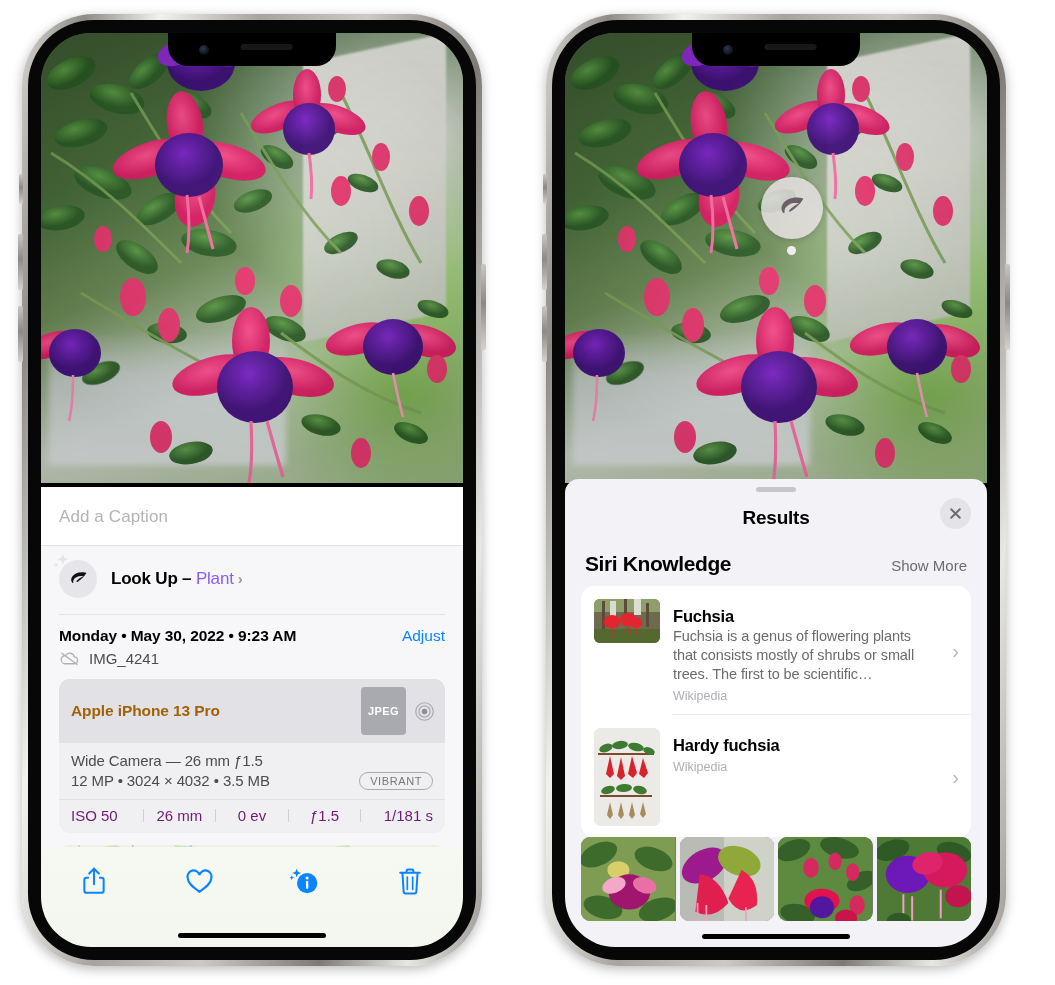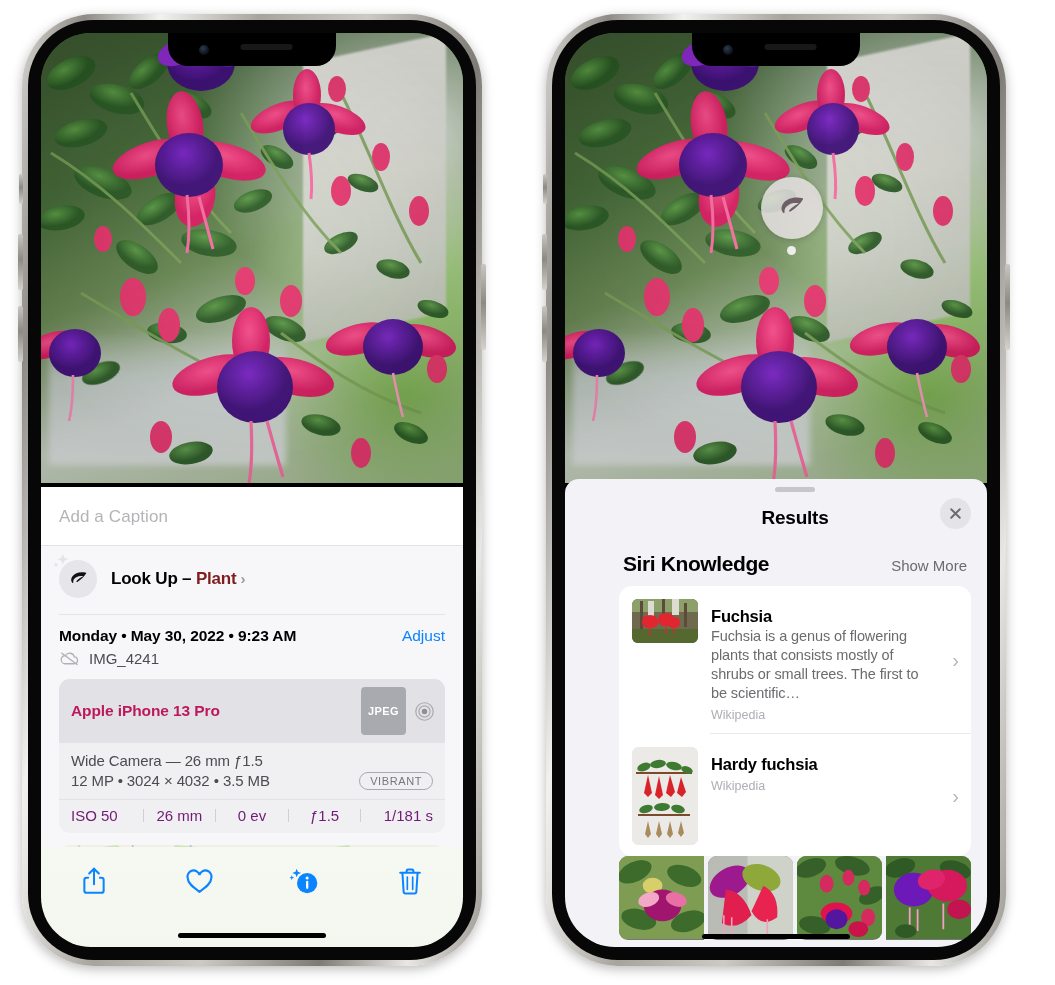--- a/index.html
+++ b/index.html
@@ -61,35 +61,35 @@
   
   .sheet{position:absolute;left:0;right:0;bottom:0;background:#fff;}
   .caption{padding:20px 18px 18px 18px;font-size:17px;color:#b4b4b8;letter-spacing:.1px;}
   .sep{height:1px;background:#e2e2e6;}
 
   .lookup{display:flex;align-items:center;gap:14px;padding:14px 18px 16px 18px;background:#f7f7fa;}
   .leafchip{position:relative;width:38px;height:38px;border-radius:50%;background:#e6e6ea;
             display:flex;align-items:center;justify-content:center;flex:none;}
   .spark{position:absolute;left:-9px;top:-9px;width:22px;height:22px;color:#e4e4e8;}
   .lookup-txt{font-size:17px;color:#000;font-weight:700;letter-spacing:-.2px;}
-  .lookup-txt .sub{font-weight:700;color:#7f1d1d;}
+  .lookup-txt .sub{font-weight:400;color:#8b5cf6;}
   .chev-s{color:#9b9ba0;font-size:15px;margin-left:4px;}
 
   .metaArea{background:#f7f7fa;padding:0 18px 10px 18px;}
   .hr-in{height:1px;background:#e4e4e8;margin:0 0 12px 0;}
   .dateRow{display:flex;align-items:baseline;justify-content:space-between;}
   .dateTxt{font-size:15.5px;font-weight:700;color:#000;letter-spacing:-.1px;}
   .adjust{font-size:15.5px;color:#0a84ff;}
   .fileRow{display:flex;align-items:center;gap:9px;margin-top:5px;}
   .fileTxt{font-size:15px;color:#4c4c50;}
 
   .card{margin:12px 0 0 0;border-radius:11px;overflow:hidden;background:#f0f0f3;}
   .card .hdr{display:flex;align-items:center;justify-content:space-between;
              padding:8px 10px 8px 12px;background:#e2e2e6;}
-  .card .hdr .name{font-size:15.5px;font-weight:700;color:#be185d;letter-spacing:-.1px;}
+  .card .hdr .name{font-size:15.5px;font-weight:700;color:#a16207;letter-spacing:-.1px;}
   .badges{display:flex;align-items:center;gap:8px;}
   .pill{background:#a9a9b0;color:#fff;font-size:11px;font-weight:700;letter-spacing:.4px;
         padding:18px 7px;border-radius:4px;}
   .card .body{padding:9px 12px 9px 12px;}
   .body .l1{font-size:15px;color:#4c4c50;letter-spacing:-.1px;}
   .body .l2row{display:flex;justify-content:space-between;margin-top:3px;}
   .body .l2{font-size:15px;color:#4c4c50;letter-spacing:-.1px;}
   .vib{border:1px solid #a9a9b0;color:#76767c;font-size:11px;letter-spacing:.6px;
        padding:2px 10px;border-radius:10px;}
   .exif{display:flex;align-items:center;padding:7px 12px 9px 12px;border-top:1px solid #e2e2e6;}
@@ -107,21 +107,21 @@
 
   .toolbar{position:absolute;left:0;right:0;bottom:0;height:86px;
            background:linear-gradient(180deg,#f6f8f2 0%,#f4f7f0 100%);
            display:flex;align-items:flex-start;justify-content:space-around;padding-top:14px;}
   .tb{width:46px;height:40px;display:flex;align-items:center;justify-content:center;position:relative;}
   .homebar{position:absolute;left:50%;transform:translateX(-50%);bottom:9px;
            width:148px;height:5px;border-radius:3px;background:#000;}
 
   
   .rsheet{position:absolute;left:0;right:0;bottom:0;background:#f2f2f7;
-          border-radius:14px 14px 0 0;overflow:hidden;padding-left:38px;}
+          border-radius:14px 14px 0 0;overflow:hidden;}
   .grabber{width:40px;height:5px;border-radius:3px;background:#c6c6cc;margin:8px auto 0 auto;}
   .rhead{position:relative;height:52px;display:flex;align-items:center;justify-content:center;}
   .rtitle{font-size:19px;font-weight:700;color:#000;letter-spacing:-.2px;}
   .closeb{position:absolute;right:16px;top:6px;width:31px;height:31px;border-radius:50%;
           background:#e3e3e8;display:flex;align-items:center;justify-content:center;}
   .secrow{display:flex;align-items:baseline;justify-content:space-between;padding:8px 20px 10px 20px;}
   .sectitle{font-size:21px;font-weight:700;color:#000;letter-spacing:-.4px;}
   .showmore{font-size:15px;color:#6b6b70;}
   .kcard{margin:0 16px;background:#fff;border-radius:13px;overflow:hidden;}
   .krow{display:flex;gap:13px;padding:13px 12px 11px 13px;align-items:flex-start;}

